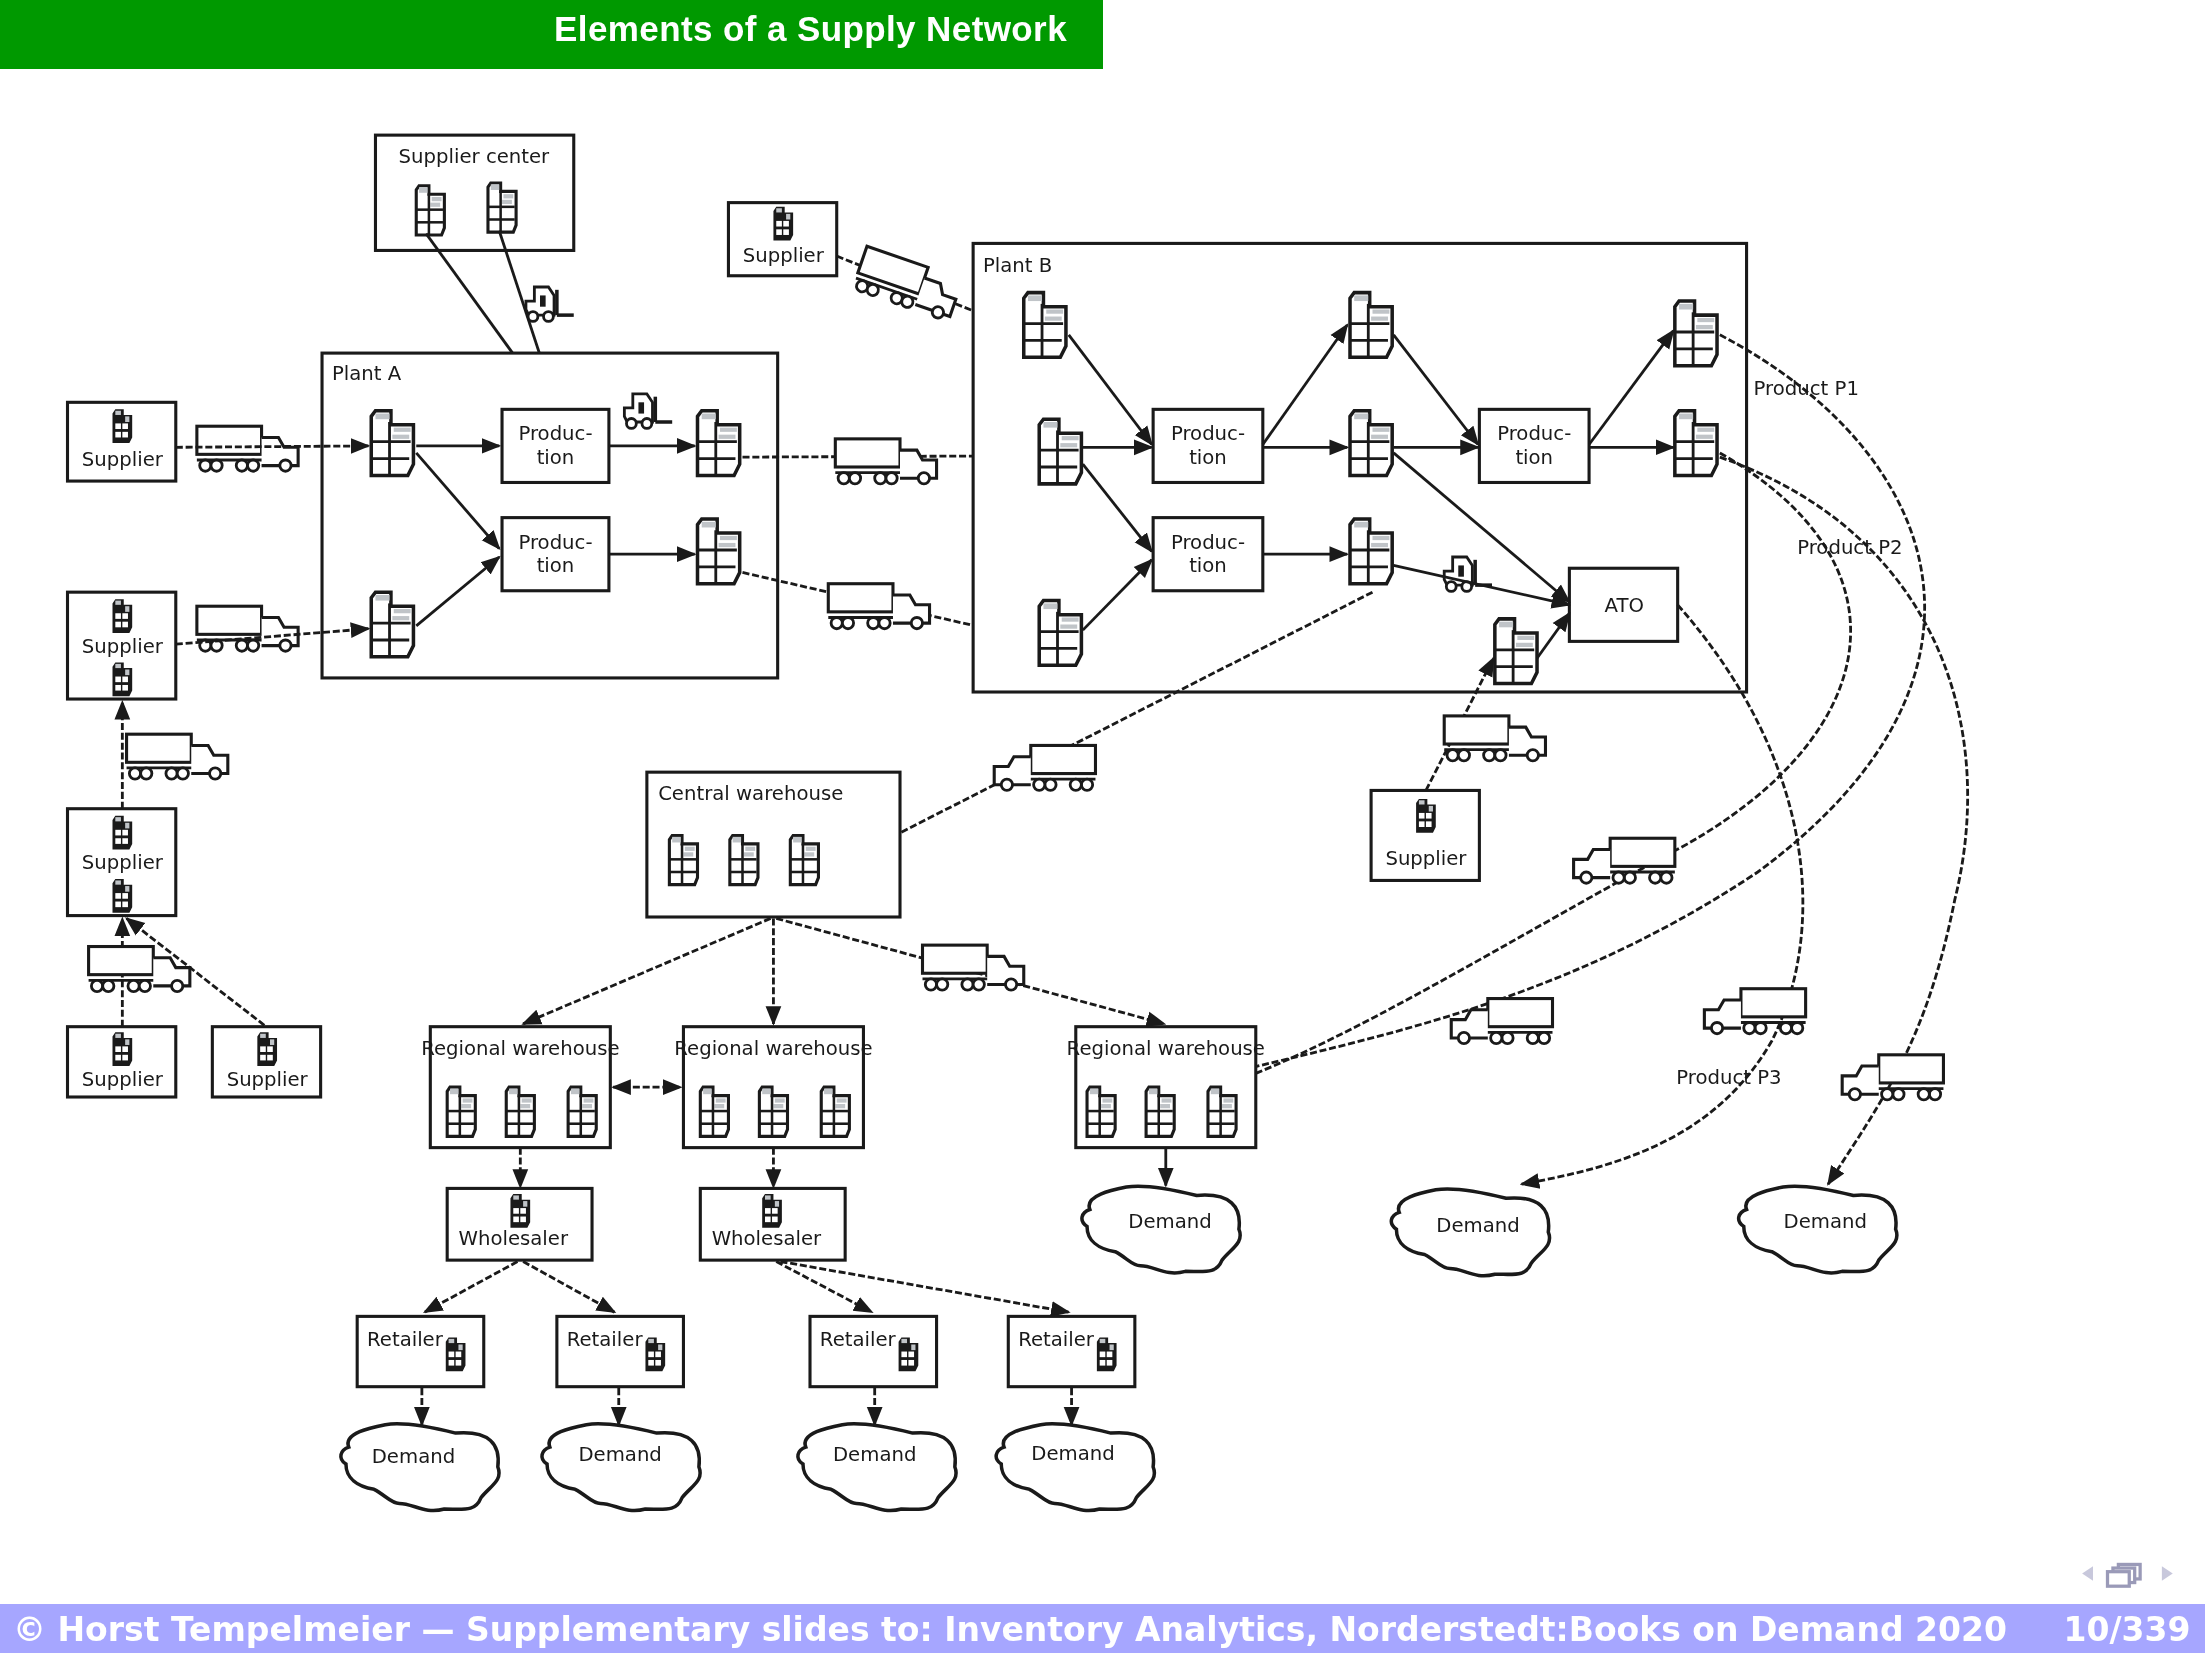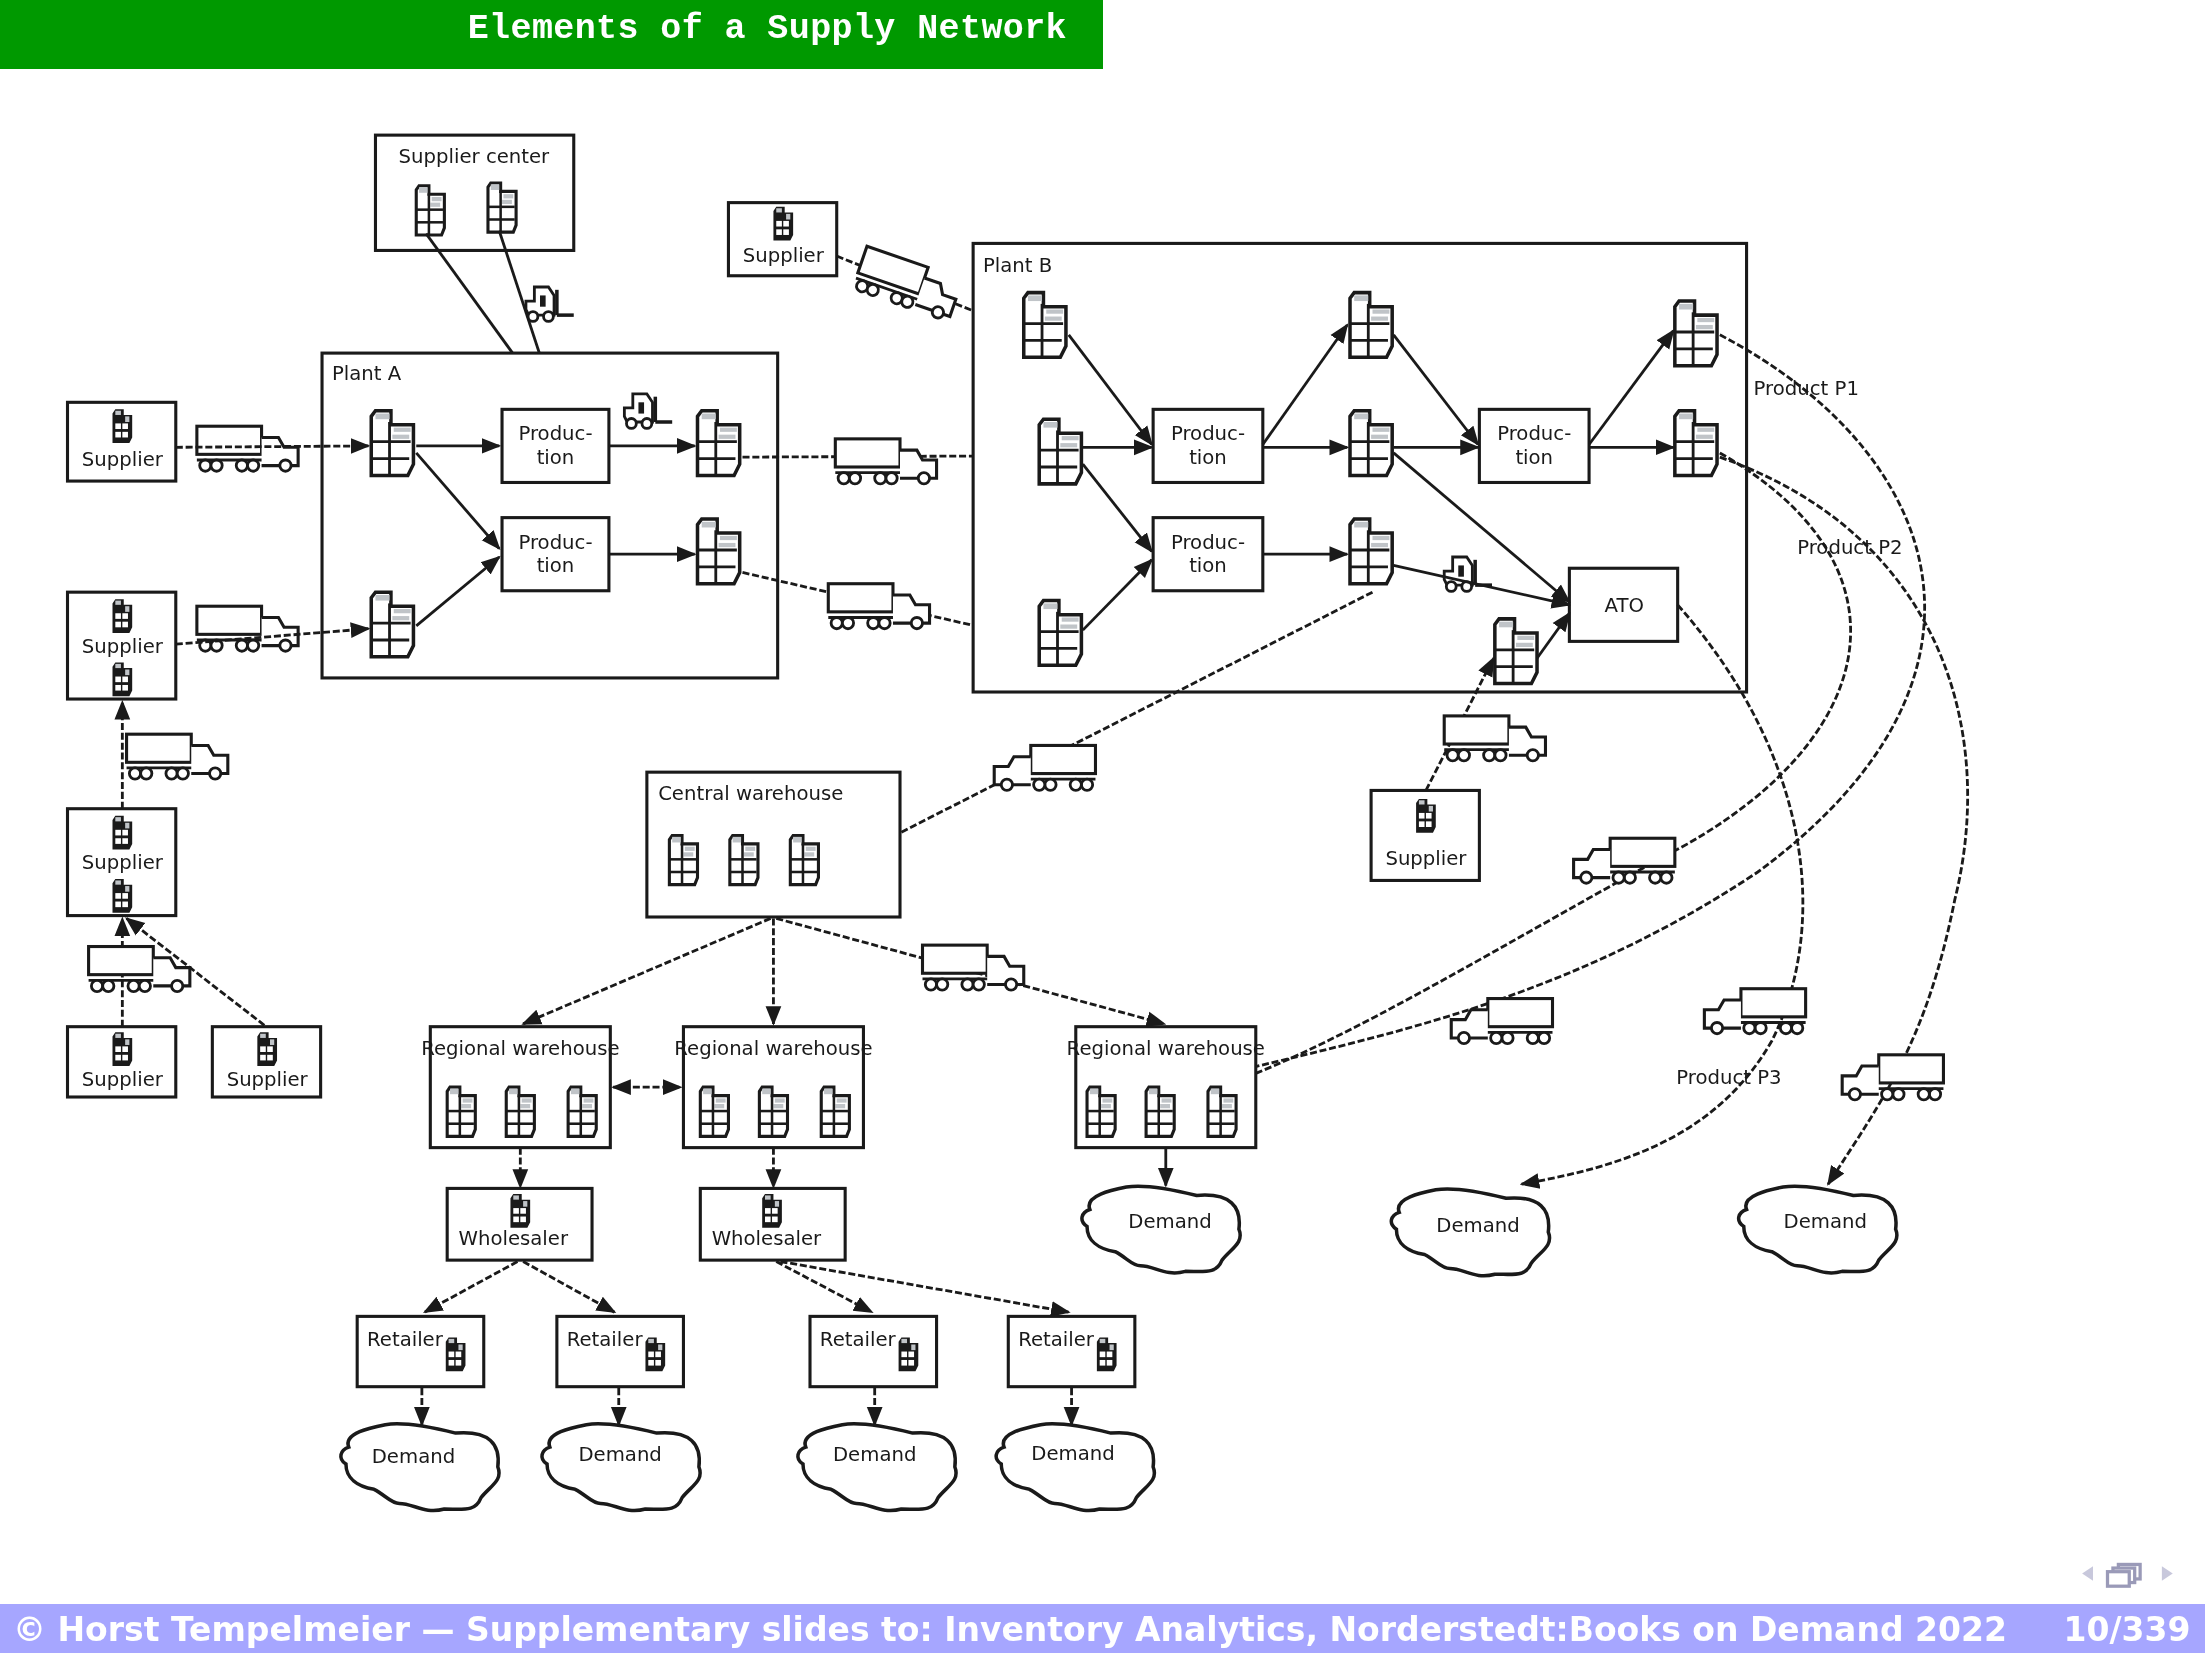--- a/index.html
+++ b/index.html
@@ -1,18 +1,18 @@
 <!DOCTYPE html>
 <html style="font-size:11.7px"><head>
 <meta charset="utf-8">
 <style>
   html, body { margin:0; padding:0; background:#ffffff; }
   body { width:2205px; height:1654px; position:relative; overflow:hidden; font-family:"DejaVu Sans", sans-serif; }
   #title-bar { position:absolute; left:0; top:0; width:1103px; height:69px; background:#009900; }
-  #title-text { position:absolute; right:36px; top:8.8px; color:#ffffff; font-size:35px; font-weight:bold; font-family:Liberation Mono, monospace; letter-spacing:0.4px; }
+  #title-text { position:absolute; right:36px; top:8.8px; color:#ffffff; font-size:35px; font-weight:bold; font-family:Liberation Sans, sans-serif; letter-spacing:0.4px; }
   #footer-bar { position:absolute; left:0; top:1604px; width:2205px; height:50px; background:#a6a6ff; color:#ffffff; font-size:33px; font-weight:bold; }
   #footer-text { position:absolute; left:13px; top:5.8px; white-space:nowrap; }
   #footer-page { position:absolute; right:14.6px; top:5.8px; }
   #nav { position:absolute; left:2071px; top:1559px; width:131px; height:29px; }
   svg#diagram { position:absolute; left:0; top:0; }
   .lbl { font-family:"DejaVu Sans", sans-serif; font-size:14px; fill:#1a1a1a; }
   .box { fill:#fff; stroke:#1a1a1a; stroke-width:2.2; }
   .solid { stroke:#1a1a1a; stroke-width:2; fill:none; }
   .dash { stroke:#1a1a1a; stroke-width:2; fill:none; stroke-dasharray:5 2; }
 </style>
@@ -363,16 +363,16 @@
       <rect x="21" y="5" width="12" height="8" fill="#fff" stroke="#9a9ab8" stroke-width="1.8"></rect>
       <rect x="18" y="7" width="12" height="8" fill="#fff" stroke="#9a9ab8" stroke-width="1.8"></rect>
     </g>
     <g>
         <path d="M48,4 L54,8 L48,12 Z" fill="#c8c8dc"></path>
       </g>
   </svg>
 </div>
 
 <div id="footer-bar">
-  <span id="footer-text">© Horst Tempelmeier — Supplementary slides to: Inventory Analytics, Norderstedt:Books on Demand 2022</span>
+  <span id="footer-text">© Horst Tempelmeier — Supplementary slides to: Inventory Analytics, Norderstedt:Books on Demand 2020</span>
   <span id="footer-page">10/339</span>
 </div>
 
 
 </body></html>

